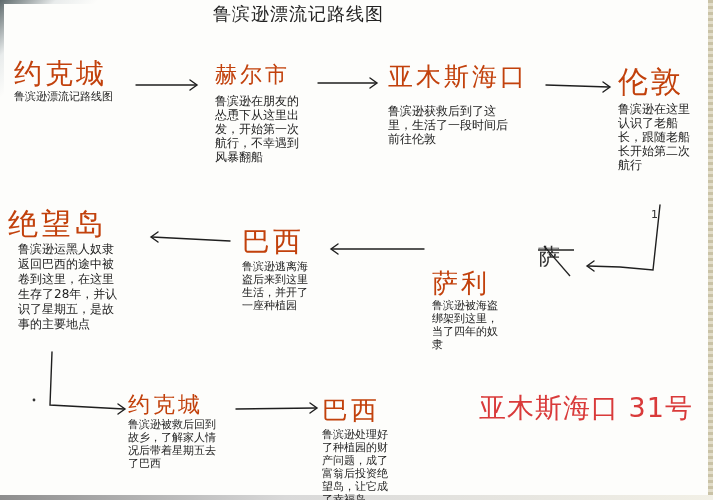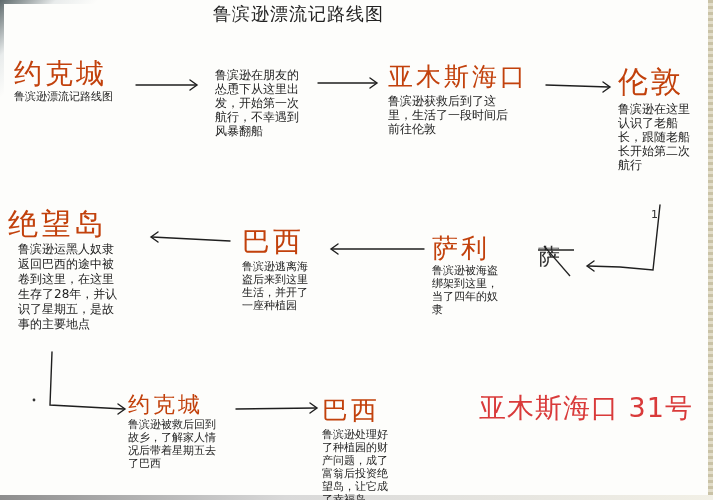--- a/index.html
+++ b/index.html
@@ -58,35 +58,36 @@
 <div class="bottom-edge"></div>
 
 <div class="title">鲁滨逊漂流记路线图</div>
 
 <div class="node" style="left:14px;top:58px;width:100px;">
   <div class="place">约克城</div>
   <div class="desc" style="width:100px;">鲁滨逊漂流记路线图</div>
 </div>
 
 <div class="node" style="left:215px;top:62px;width:92px;">
+  <div class="place sm">赫尔市</div>
   <div class="desc" style="width:88px;margin-top:6px;font-size:12px;line-height:14px;">鲁滨逊在朋友的怂恿下从这里出发，开始第一次航行，不幸遇到风暴翻船</div>
 </div>
 
 <div class="node" style="left:388px;top:64px;width:140px;">
   <div class="place sm" style="font-size:25px;">亚木斯海口</div>
-  <div class="desc" style="width:128px;font-size:12px;line-height:14px;margin-top:4px;">鲁滨逊获救后到了这里，生活了一段时间后前往伦敦</div>
+  <div class="desc" style="width:128px;font-size:12px;line-height:14px;margin-top:14px;">鲁滨逊获救后到了这里，生活了一段时间后前往伦敦</div>
 </div>
 
 <div class="node" style="left:618px;top:66px;width:92px;">
   <div class="place" style="font-size:30px;">伦敦</div>
   <div class="desc" style="width:82px;margin-top:4px;font-size:12px;line-height:14px;">鲁滨逊在这里认识了老船长，跟随老船长开始第二次航行</div>
 </div>
 
 <div class="node" style="left:432px;top:232px;width:80px;">
-  <div class="place" style="font-size:26px;">萨利</div>
+  <div class="place" style="font-size:26px;margin-top:35px;">萨利</div>
   <div class="desc" style="width:72px;margin-top:0px;">鲁滨逊被海盗绑架到这里，当了四年的奴隶</div>
 </div>
 
 <div class="node" style="left:242px;top:226px;width:80px;">
   <div class="place" style="font-size:28px;">巴西</div>
   <div class="desc" style="width:76px;margin-top:2px;">鲁滨逊逃离海盗后来到这里生活，并开了一座种植园</div>
 </div>
 
 <div class="node" style="left:8px;top:208px;width:110px;">
   <div class="place" style="font-size:30px;">绝望岛</div>

